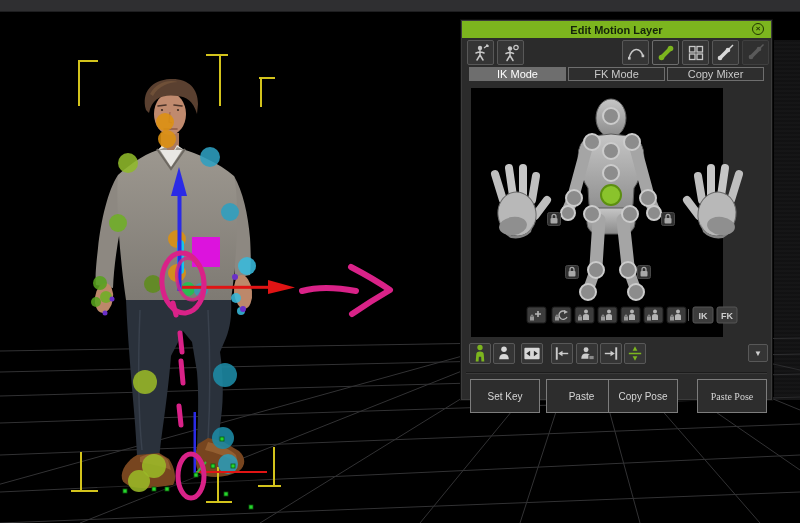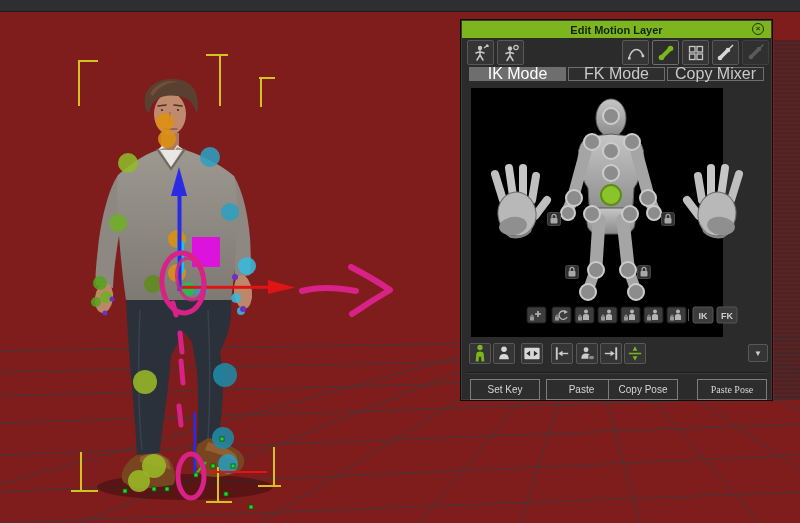--- a/index.html
+++ b/index.html
@@ -1,42 +1,42 @@
 <!DOCTYPE html>
 <html style="--accent: #7cb51e; --selected-green: #8ac32c; --annotation-pink: #d92288; --gizmo-blue: #2b2be6; --gizmo-red: #e01414; --square-magenta: #dc13dd; --yellow: #d3c31c; --dot-green: #26d52e;"><head>
 <meta charset="utf-8">
 <style>
   html,body{margin:0;padding:0;background:#1a1a1a;}
-  #stage{position:relative;width:800px;height:523px;overflow:hidden;background:#7f1d1d;
+  #stage{position:relative;width:800px;height:523px;overflow:hidden;background:#000000;
          font-family:"Liberation Sans",sans-serif;-webkit-font-smoothing:antialiased;}
   #topband{position:absolute;left:0;top:0;width:800px;height:11px;background:#2f2f31;border-bottom:1px solid #1e1e20;}
   #vp-svg{position:absolute;left:0;top:0;}
   #right-strip{position:absolute;left:774px;top:40px;width:26px;height:360px;opacity:.5;
     background:repeating-linear-gradient(#232325 0 2px,#2b2b2d 2px 4px);}
   
   #panel{position:absolute;left:460px;top:19px;width:313px;height:382px;background:#2b2b2b;
          border:1px solid #0e0e0e;box-shadow:inset 0 0 0 1px #3b3b3b;box-sizing:border-box;}
   #titlebar{position:absolute;left:1px;top:1px;right:1px;height:17px;background:var(--accent,#7cb51e);
             display:flex;align-items:center;justify-content:center;}
   #titlebar .t{font-size:11px;font-weight:bold;color:#14230a;}
   #close-btn{position:absolute;right:7px;top:2px;width:12px;height:12px;border:1.2px solid #223800;border-radius:50%;
              color:#223800;font-size:8px;line-height:10px;text-align:center;font-weight:bold;cursor:pointer;box-sizing:border-box;}
   .tbtn{position:absolute;width:27px;height:25px;background:#353535;border:1px solid #585858;border-radius:2px;
         display:flex;align-items:center;justify-content:center;box-sizing:border-box;}
   .tbtn.pressed{background:#2e2e2e;border-color:#6d6d6d;}
   .tbtn.disabled{border-color:#3f3f3f;background:#303030;}
   #tabs{position:absolute;left:8px;top:47px;right:8px;height:14px;display:flex;gap:2px;}
-  .tab{flex:1;display:flex;align-items:center;justify-content:center;font-size:16px;color:#c9c9c9;
+  .tab{flex:1;display:flex;align-items:center;justify-content:center;font-size:11px;color:#c9c9c9;
        background:#2e2e2e;border:1px solid #6e6e6e;box-sizing:border-box;cursor:pointer;}
   .tab.active{background:#6e6e6e;color:#ffffff;border-color:#6e6e6e;}
   #diagram{position:absolute;left:10px;top:68px;width:252px;height:249px;background:#000;}
   .fbtn{position:absolute;width:22px;height:21px;background:#353535;border:1px solid #585858;border-radius:2px;
         display:flex;align-items:center;justify-content:center;box-sizing:border-box;}
   #footer-sep{position:absolute;left:5px;right:5px;top:352px;height:1px;background:#1c1c1c;border-bottom:1px solid #3a3a3a;}
-  .abtn{position:absolute;top:359px;height:21px;background:#2d2d2d;border:1px solid #7d7d7d;
+  .abtn{position:absolute;top:359px;height:34px;background:#2d2d2d;border:1px solid #7d7d7d;
         display:flex;align-items:center;justify-content:center;font-size:10px;color:#d6d6d6;box-sizing:border-box;cursor:pointer;}
   #more-btn{position:absolute;left:287px;top:324px;width:20px;height:18px;background:#353535;border:1px solid #585858;
             border-radius:2px;color:#cfcfcf;font-size:8px;display:flex;align-items:center;justify-content:center;box-sizing:border-box;}
   svg text{font-family:"Liberation Sans",sans-serif;}
 </style>
 </head>
 <body>
 
 <div id="stage">
   <div id="topband"></div>

